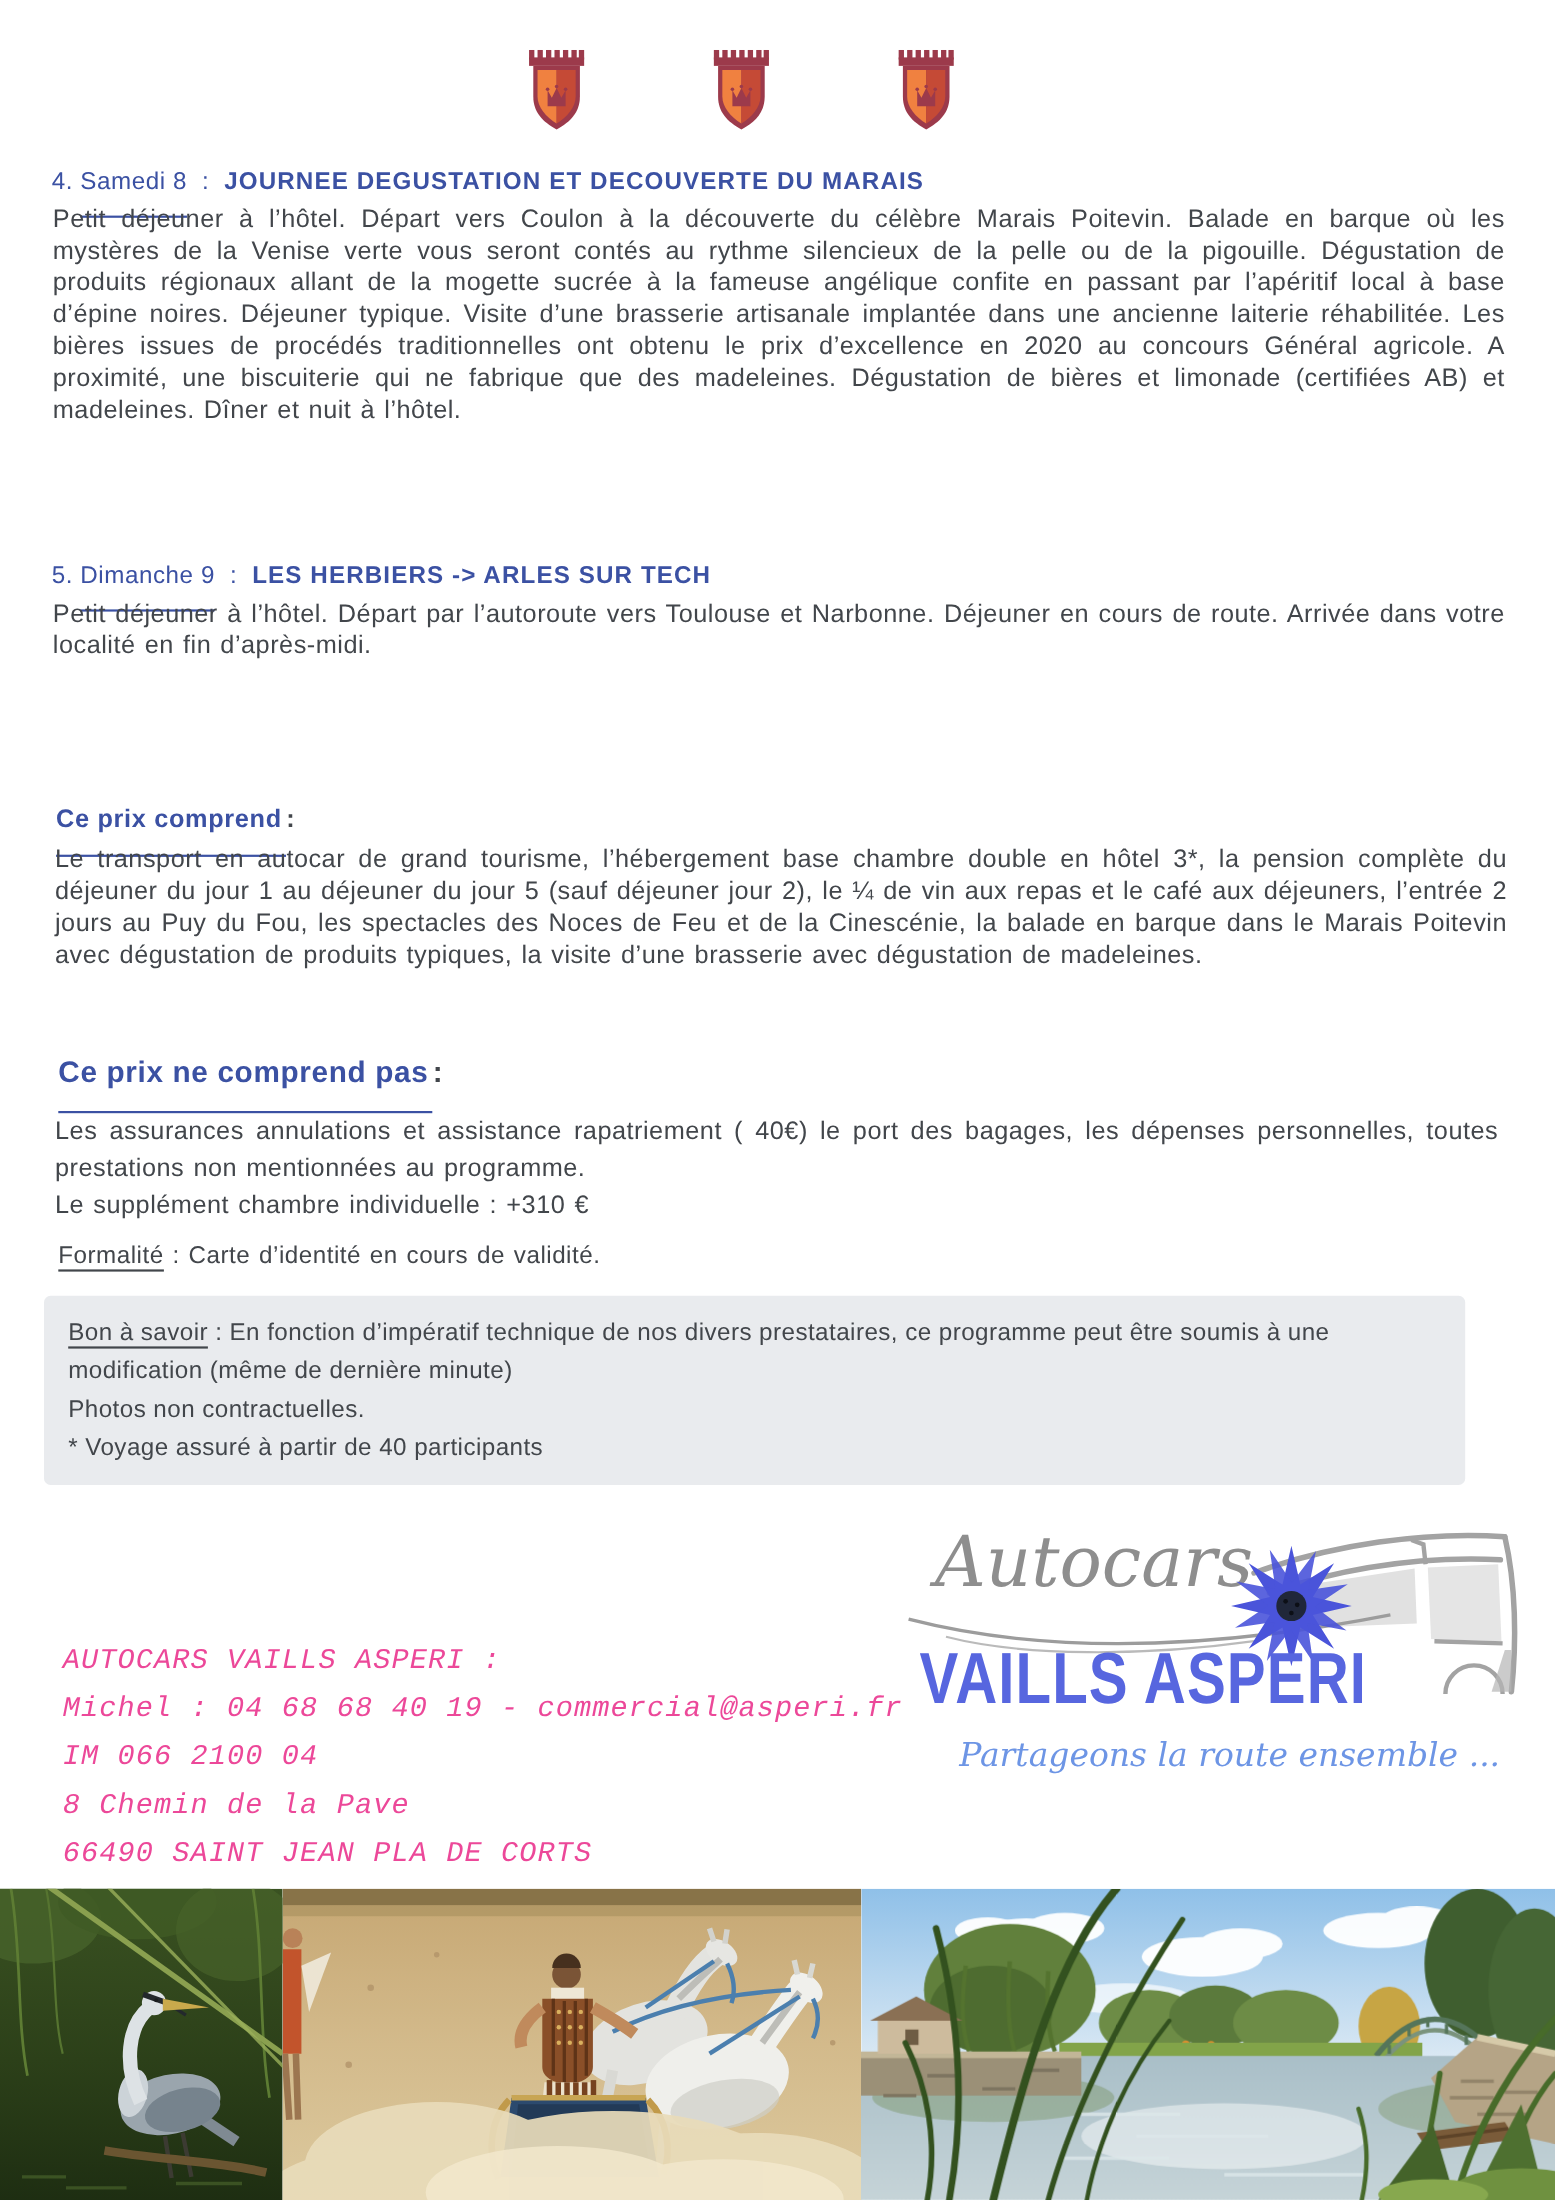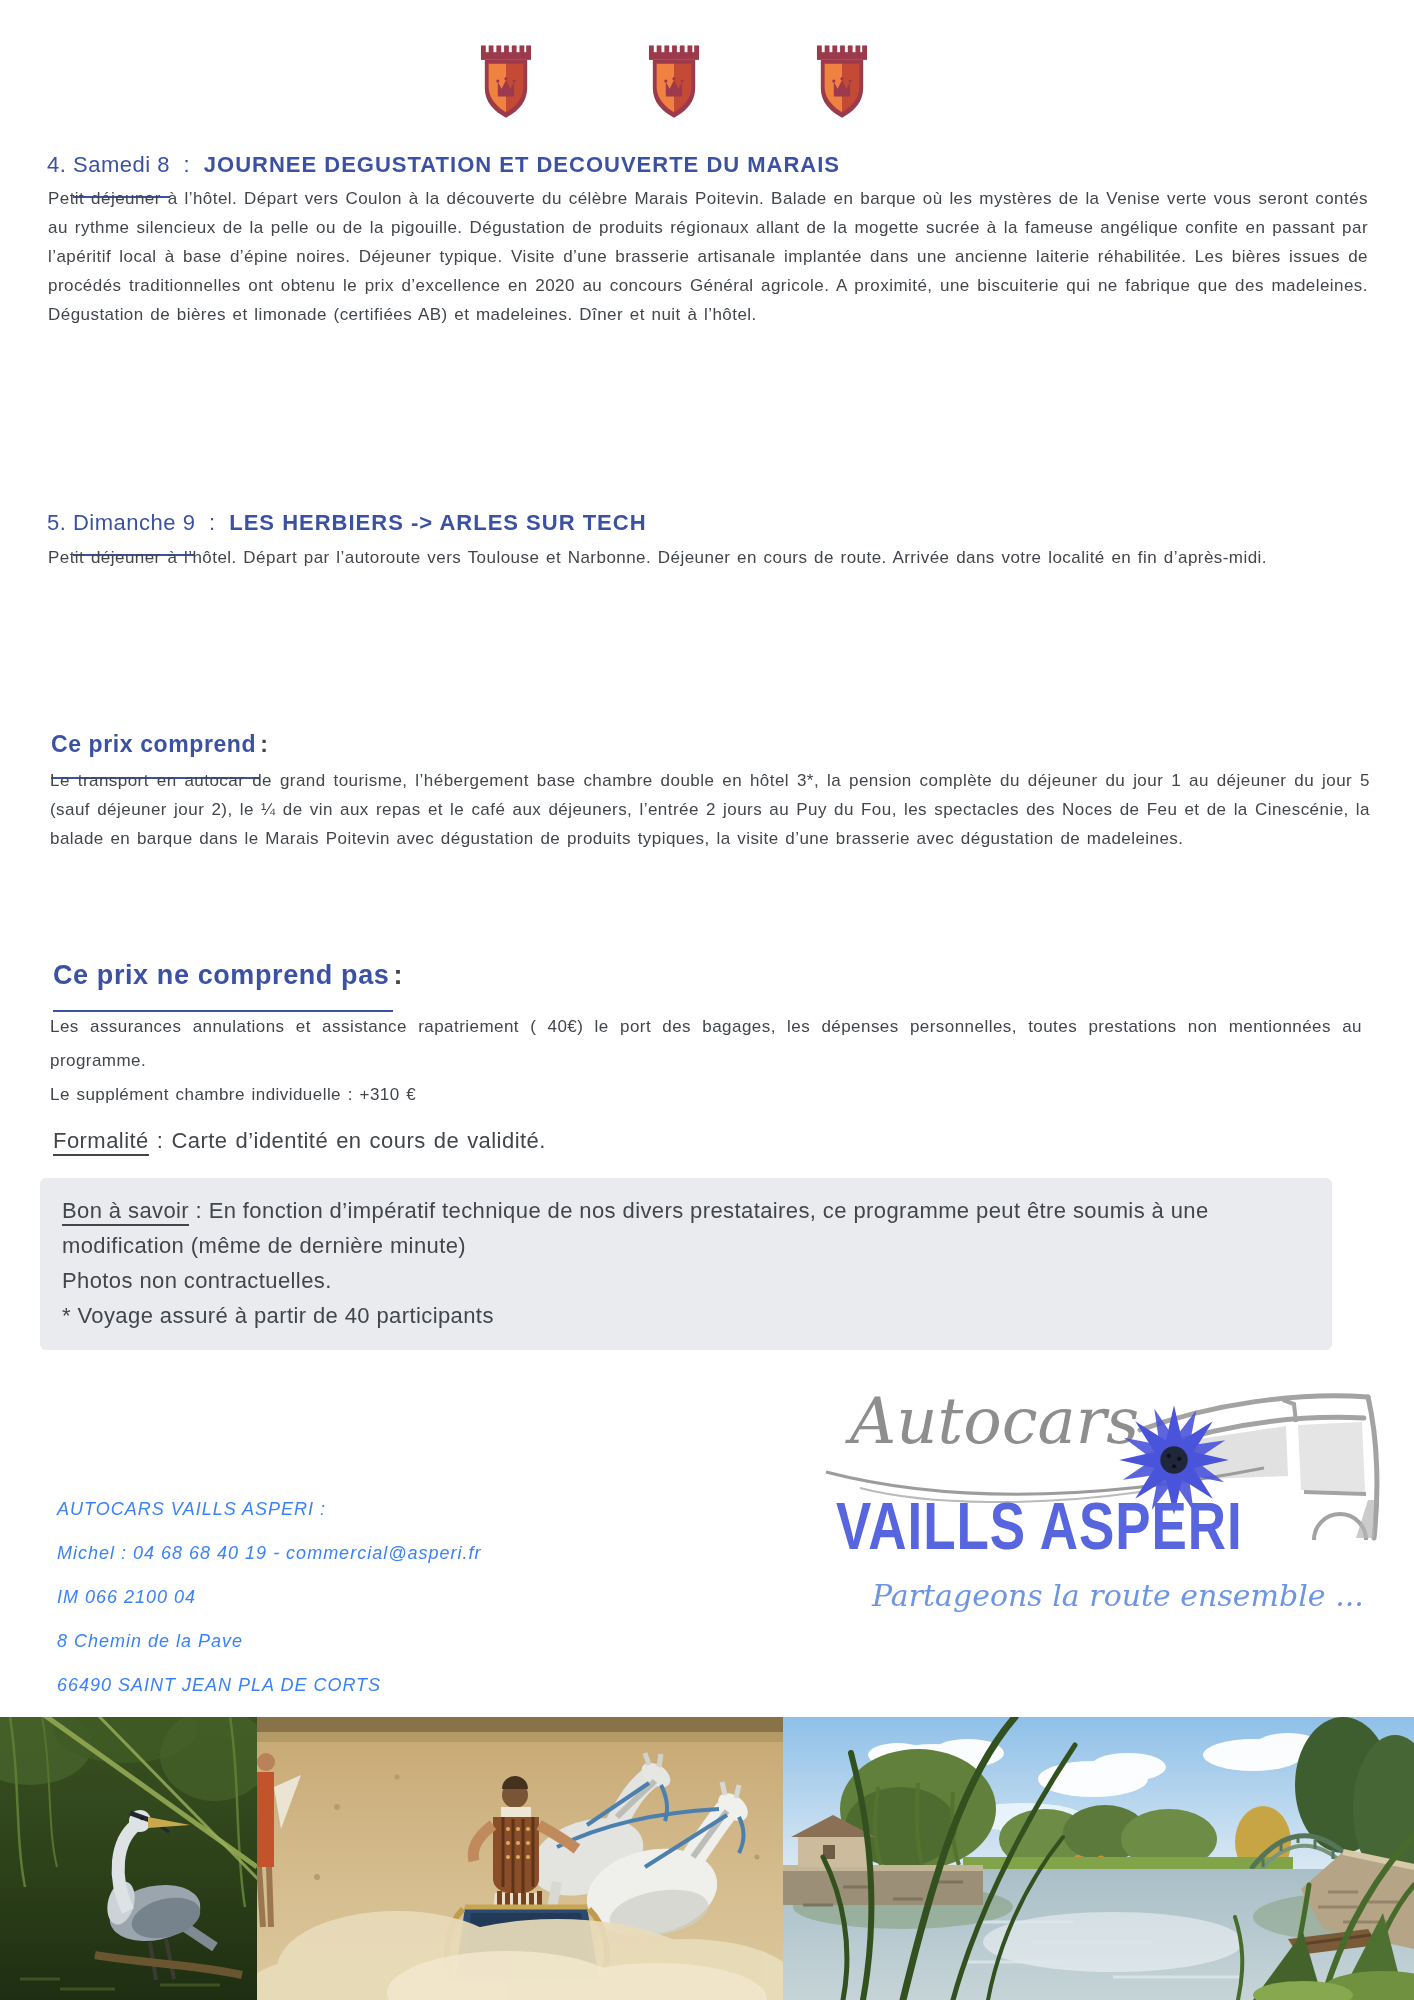--- a/index.html
+++ b/index.html
@@ -11,29 +11,29 @@
   .hline .num{font-weight:400;}
   .hline .day{font-weight:400;border-bottom:2px solid currentColor;padding-bottom:19px;}
   .hline .sep{margin:0 7px;}
   .hline .ttl{font-weight:700;letter-spacing:1px;}
   .secttl{font-size:23px;font-weight:700;letter-spacing:.6px;color:var(--heading_blue,#3b51a3);}
   .secttl.big{font-size:27px;}
   .u-blue{border-bottom:2.5px solid currentColor;padding-bottom:20px;padding-right:4px;}
   .colon-dark{color:var(--body_text,#42464b);font-weight:700;}
   .u-dark{border-bottom:2px solid currentColor;padding-bottom:1px;}
   
-  .body{font-size:17px;line-height:29px;letter-spacing:.45px;word-spacing:1.5px;
+  .body{font-size:23px;line-height:29px;letter-spacing:.45px;word-spacing:1.5px;
         text-align:justify;margin:0;color:var(--body_text,#42464b);}
   .excl{line-height:34px;}
   .graybox{background:var(--box_bg,#e9ebee);border-radius:6px;padding:15px 22px 17px 22px;
            font-size:22px;line-height:35px;letter-spacing:.4px;text-align:left;}
   
   .contact-title{font-size:29px;font-weight:700;letter-spacing:1px;color:var(--heading_blue,#3b51a3);white-space:nowrap;}
   .contact-title .ct-colon{color:var(--body_text,#42464b);font-style:italic;font-weight:400;}
-  .contact-lines{font-size:18px;line-height:44px;font-style:italic;letter-spacing:1px;color:#3b82f6;}
+  .contact-lines{font-size:26px;line-height:44px;font-style:italic;letter-spacing:1px;color:#ec4899;font-family:Liberation Mono, monospace;}
   
   .logo-script{font-family:"DejaVu Serif",serif;font-style:italic;font-size:64px;color:var(--logo_gray,#8e8e8e);white-space:nowrap;}
   .logo-name{font-size:54px;font-weight:700;letter-spacing:1px;color:var(--logo_blue,#5766df);
              transform:scale(.98,1.22);transform-origin:left top;white-space:nowrap;}
   .logo-tagline{font-family:"DejaVu Serif",serif;font-style:italic;font-size:30px;color:var(--tagline_blue,#6d95e5);white-space:nowrap;}
   
   .shields{left:0;top:45px;width:100%;display:flex;justify-content:center;gap:116px;transform:translateX(-33px);}
   .sh-maroon{fill:var(--shield_maroon,#9c3a4b);}
   .sh-orange{fill:var(--shield_orange,#f08140);}
   .sh-red{fill:var(--shield_red,#c54a36);}

